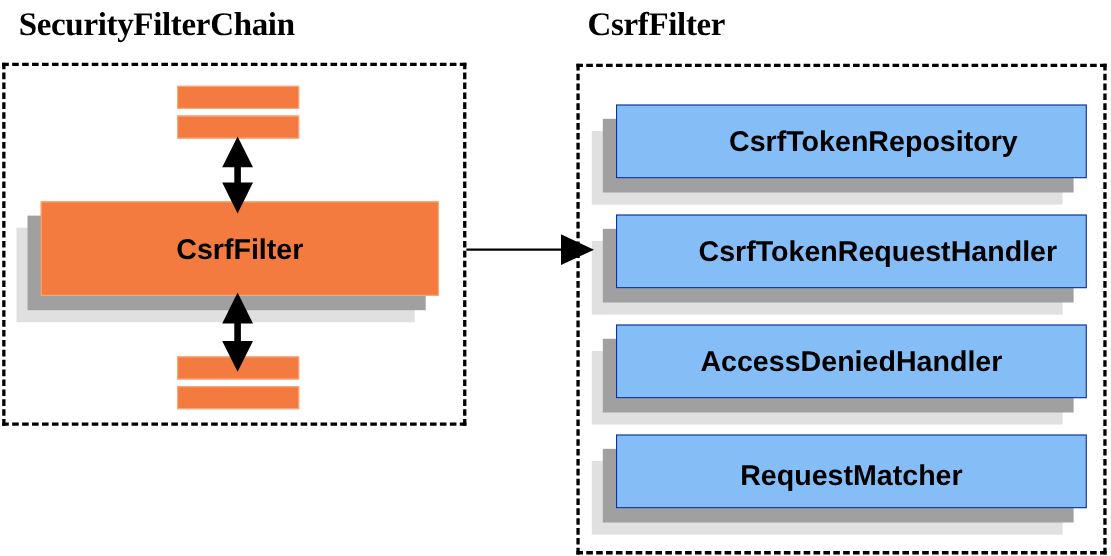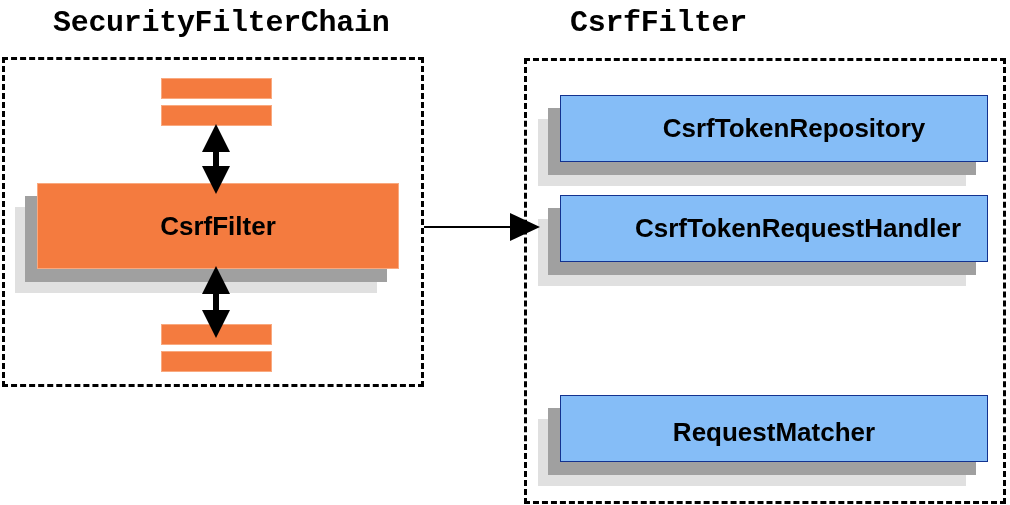--- a/index.html
+++ b/index.html
@@ -14,28 +14,27 @@
     position: relative;
     width: 1010px;
     height: 505px;
     background: #ffffff;
     overflow: hidden;
   }
 
   
   .panel-title {
     position: absolute;
-    font-family: Liberation Mono, monospace;
+    font-family: Liberation Serif, serif;
     font-weight: bold;
     font-size: 30px;
     line-height: 36px;
     color: #000000;
     white-space: nowrap;
     letter-spacing: -0.3px;
-    margin-left: 36px;
   }
   #title-left  { left: 17px;  top: 5px; }
   #title-right { left: 534px; top: 5px; }
 
   
   .dashed-panel {
     position: absolute;
     box-sizing: border-box;
     border: 3px dashed #000000;
     background: transparent;
@@ -143,20 +142,26 @@
     <div class="label">CsrfTokenRepository</div>
   </div>
 
   <div class="stack" style="left:560px; top:195px; width:476px; height:67px;">
     <div class="layer back2" style="width:428px; height:67px;"></div>
     <div class="layer back1" style="width:428px; height:67px;"></div>
     <div class="layer front blue" style="width:428px; height:67px;"></div>
     <div class="label">CsrfTokenRequestHandler</div>
   </div>
 
+  <div class="stack" style="left:560px; top:295px; width:428px; height:67px;">
+    <div class="layer back2" style="width:428px; height:67px;"></div>
+    <div class="layer back1" style="width:428px; height:67px;"></div>
+    <div class="layer front blue" style="width:428px; height:67px;"></div>
+    <div class="label">AccessDeniedHandler</div>
+  </div>
 
   <div class="stack" style="left:560px; top:395px; width:428px; height:74px;border-radius:16px;">
     <div class="layer back2" style="width:428px; height:67px;"></div>
     <div class="layer back1" style="width:428px; height:67px;"></div>
     <div class="layer front blue" style="width:428px; height:67px;"></div>
     <div class="label">RequestMatcher</div>
   </div>
 
   <svg id="arrows" viewBox="0 0 1010 505">
 

